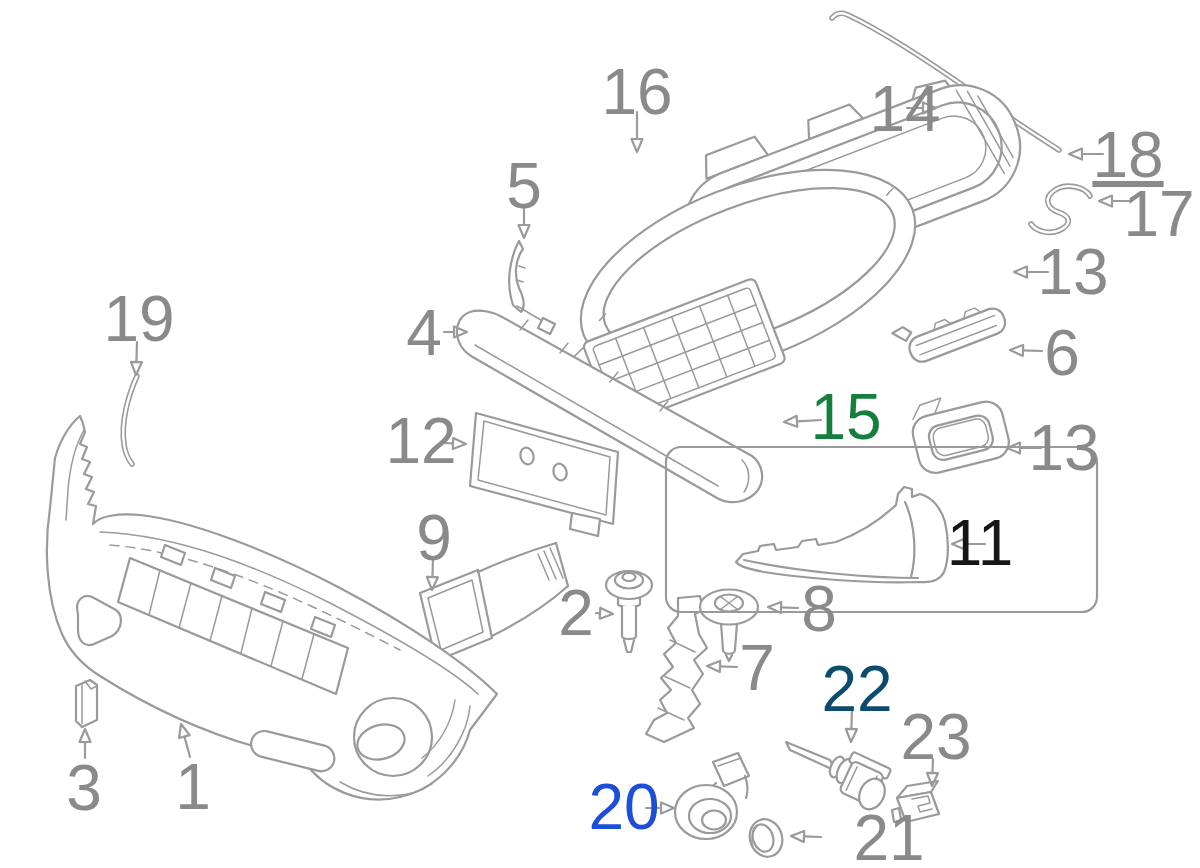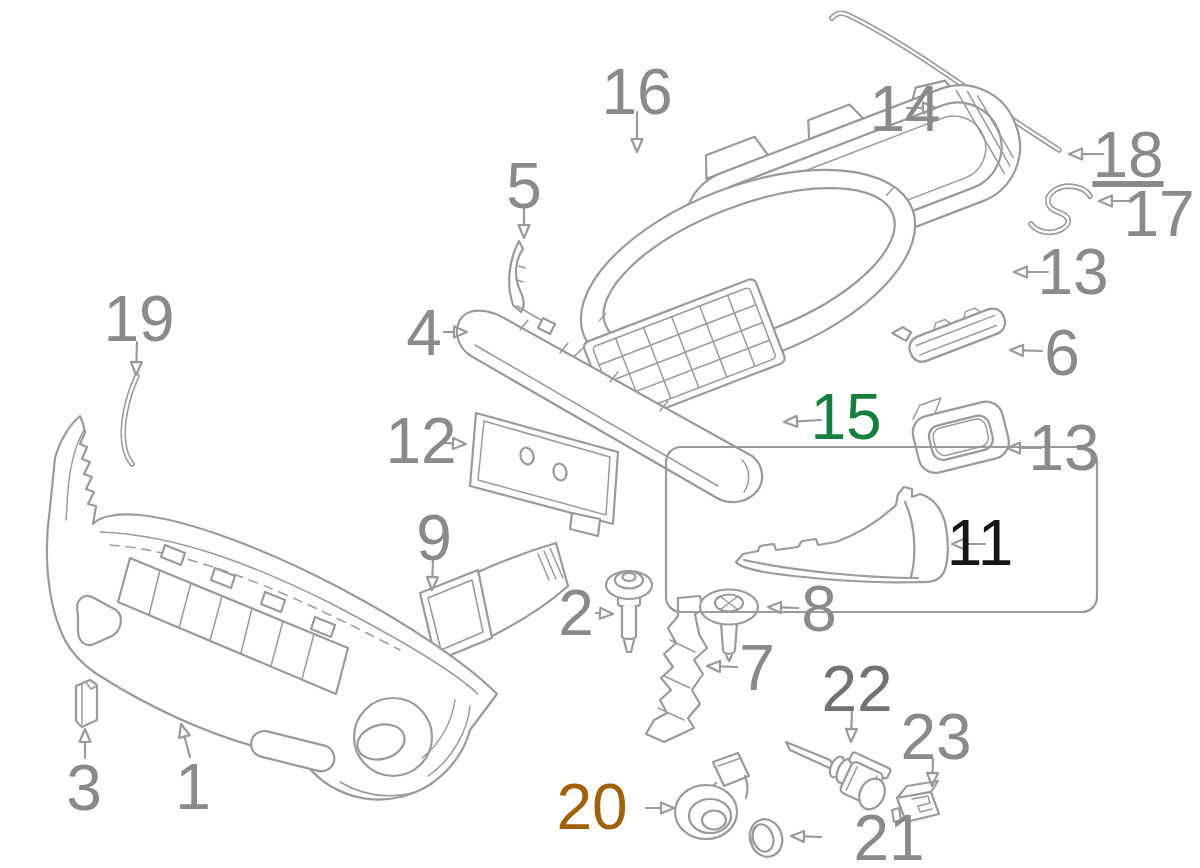--- a/index.html
+++ b/index.html
@@ -266,18 +266,18 @@
       <div class="callout" style="left: 1064px; top: 448px; color: rgb(138, 138, 138);">13</div>
       <div class="callout" style="left: 980px; top: 543px; color: rgb(22, 22, 22);">11</div>
       <div class="callout" style="left: 421px; top: 441px; color: rgb(138, 138, 138);">12</div>
       <div class="callout" style="left: 1073px; top: 272px; color: rgb(138, 138, 138);">13</div>
       <div class="callout" style="left: 885px; top: 109px; color: rgb(138, 138, 138); margin-left: 20px;">14</div>
       <div class="callout" style="left: 846px; top: 417px; color: #15803d;">15</div>
       <div class="callout" style="left: 637px; top: 92px; color: rgb(138, 138, 138);">16</div>
       <div class="callout" style="left: 1159px; top: 214px; color: rgb(138, 138, 138);">17</div>
       <div class="callout" style="left: 1128px; top: 155px; color: rgb(138, 138, 138); text-decoration: underline;">18</div>
       <div class="callout" style="left: 139px; top: 319px; color: rgb(138, 138, 138);">19</div>
-      <div class="callout" style="left: 592px; top: 807px; color: #a16207;">20</div>
+      <div class="callout" style="left: 624px; top: 807px; color: #1d4ed8;">20</div>
       <div class="callout" style="left: 846px; top: 838px; color: rgb(138, 138, 138); margin-left: 43px;">21</div>
-      <div class="callout" style="left: 857px; top: 689px; color: #737373;">22</div>
+      <div class="callout" style="left: 857px; top: 689px; color: #0c4a6e;">22</div>
       <div class="callout" style="left: 936px; top: 737px; color: rgb(138, 138, 138);">23</div>
     </div>
 </div>
 
 </body></html>

